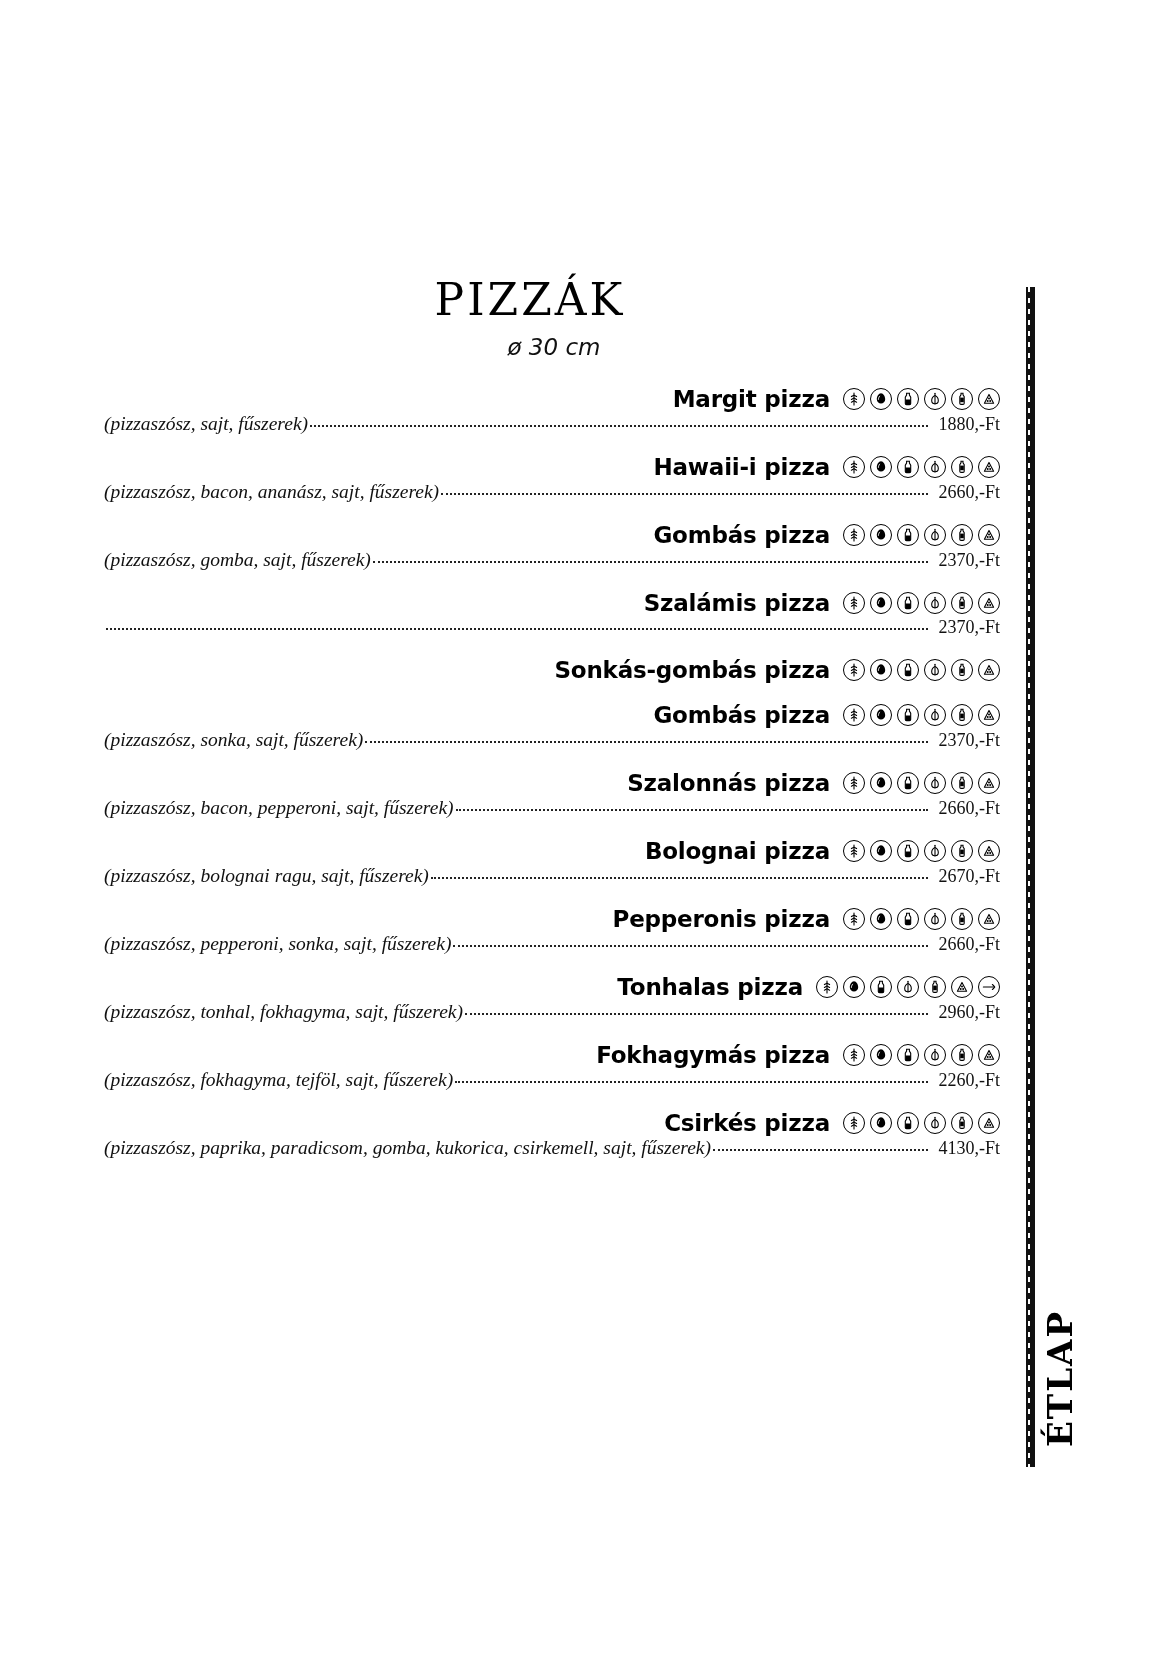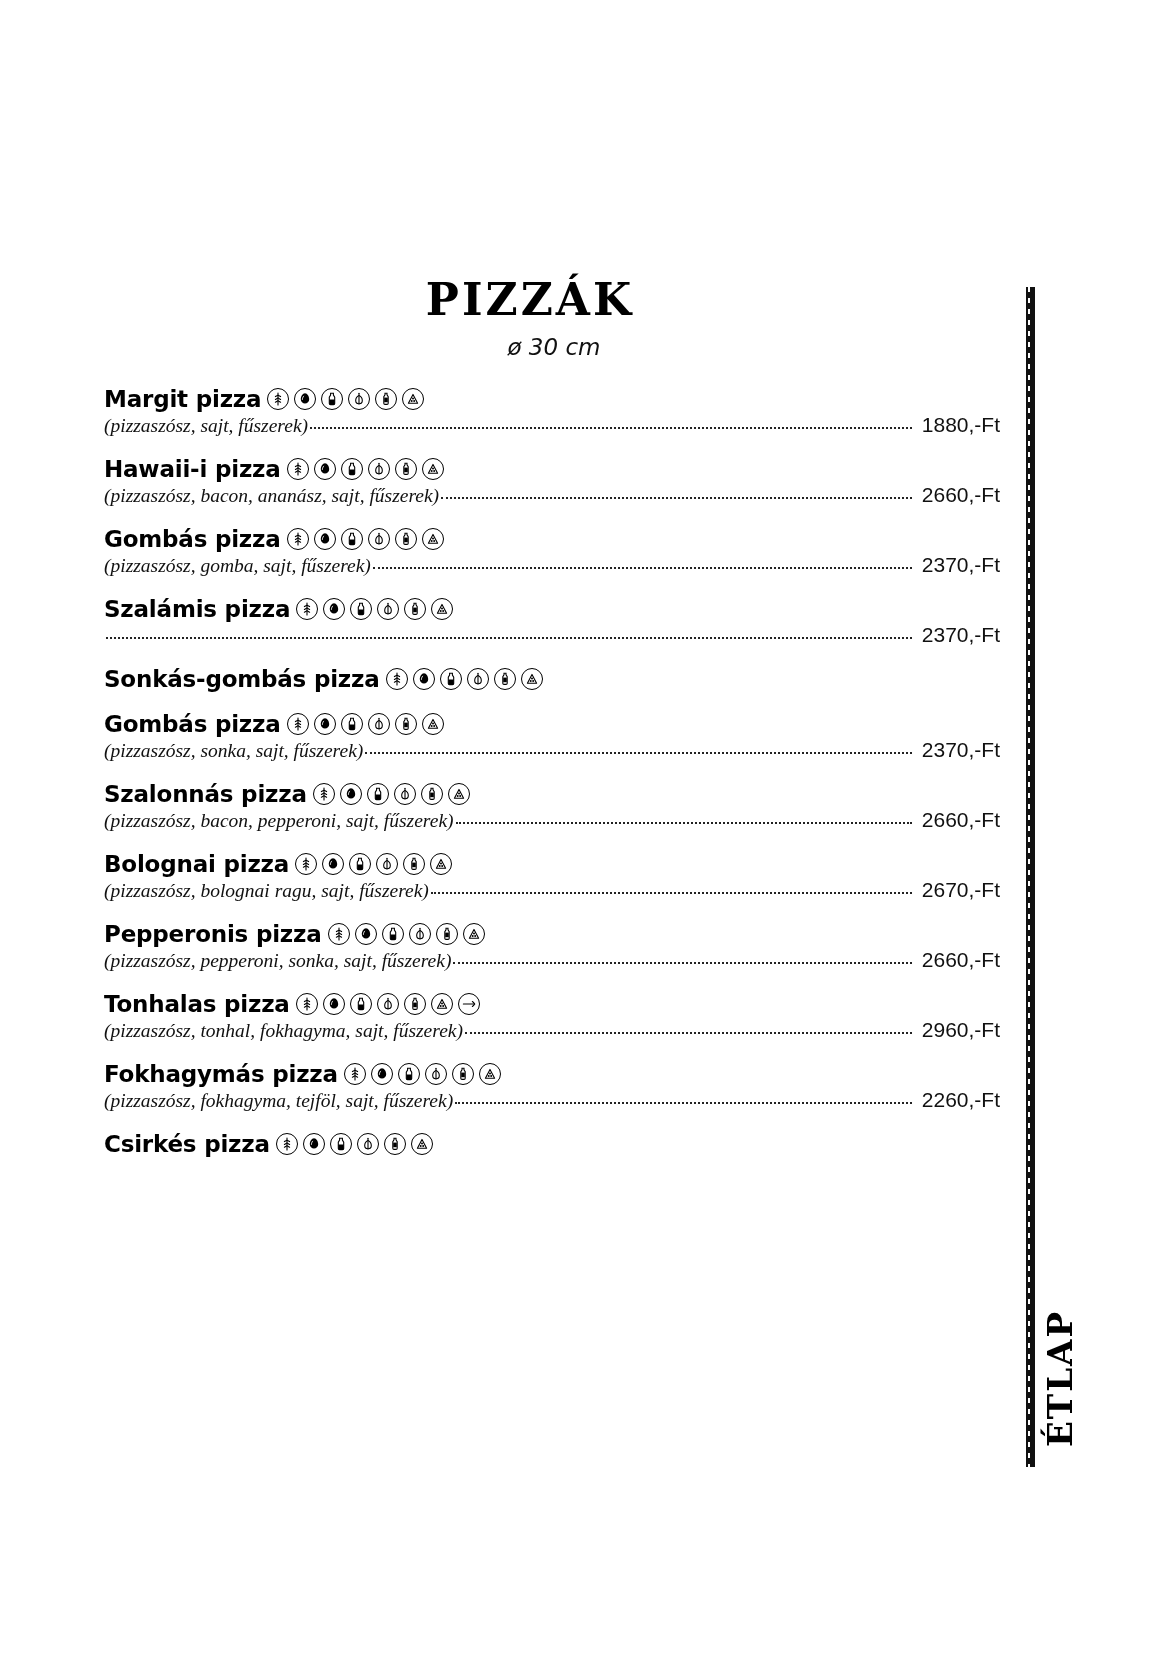--- a/index.html
+++ b/index.html
@@ -25,21 +25,21 @@
   .title-block {
     position: absolute;
     top: 278px;
     left: 0;
     width: 1060px;
     text-align: center;
   }
   .menu-title {
     font-family: "DejaVu Serif", serif;
     font-size: 44px;
-    font-weight: 700;
+    font-weight: 400;
     letter-spacing: 3px;
     line-height: 1;
     margin: 0;
     color: #000;
   }
   .menu-subtitle {
     font-family: "DejaVu Sans", sans-serif;
     font-style: italic;
     font-size: 23px;
     margin-top: 12px;
@@ -53,22 +53,23 @@
     top: 386px;
     left: 104px;
     width: 896px;
   }
   .item {
     margin-bottom: 19px;
   }
   .item-head {
     display: flex;
     align-items: center;
-    gap: 2px;
+    gap: 9px;
     white-space: nowrap;
+    justify-content: flex-end;
   }
   .item-name {
     font-family: "DejaVu Sans", sans-serif;
     font-weight: 700;
     font-size: 23px;
     letter-spacing: -0.2px;
     color: #000;
   }
   .allergens {
     display: flex;
@@ -104,22 +105,22 @@
     flex: 0 0 auto;
   }
   .leader {
     flex: 1 1 auto;
     border-bottom: 2.4px dotted #222;
     margin: 0 2px 8px 2px;
     height: 1px;
     min-width: 8px;
   }
   .item-price {
-    font-family: Liberation Sans, sans-serif;
-    font-size: 21px;
+    font-family: Liberation Serif, serif;
+    font-size: 18px;
     color: #111;
     white-space: nowrap;
     flex: 0 0 auto;
     letter-spacing: 0px;
     margin-left: 8px;
   }
 
   
   .edge-bar {
     position: absolute;
@@ -816,19 +817,24 @@
             <span class="allergen">
               <svg width="16" height="16" viewBox="0 0 16 16">
                 <path d="M8 3.4 L12.6 12.2 H3.4 Z" fill="none" stroke="#000" stroke-width="1.1" stroke-linejoin="round"></path>
                 <circle cx="6.7" cy="10" r="1" fill="#000"></circle>
                 <circle cx="9.2" cy="10" r="1" fill="#000"></circle>
                 <circle cx="8" cy="7.6" r="1" fill="#000"></circle>
               </svg>
             </span>
           </span>
         </div>
+        <div class="item-desc-row">
+          <span class="item-desc">(pizzaszósz, paprika, paradicsom, gomba, kukorica, csirkemell, sajt, fűszerek)</span>
+          <span class="leader"></span>
+          <span class="item-price">4130,-Ft</span>
+        </div>
       </div>
     </div>
 
   <div class="edge-bar"></div>
   <div class="edge-label">ÉTLAP</div>
 
 </div>
 
 </body></html>

